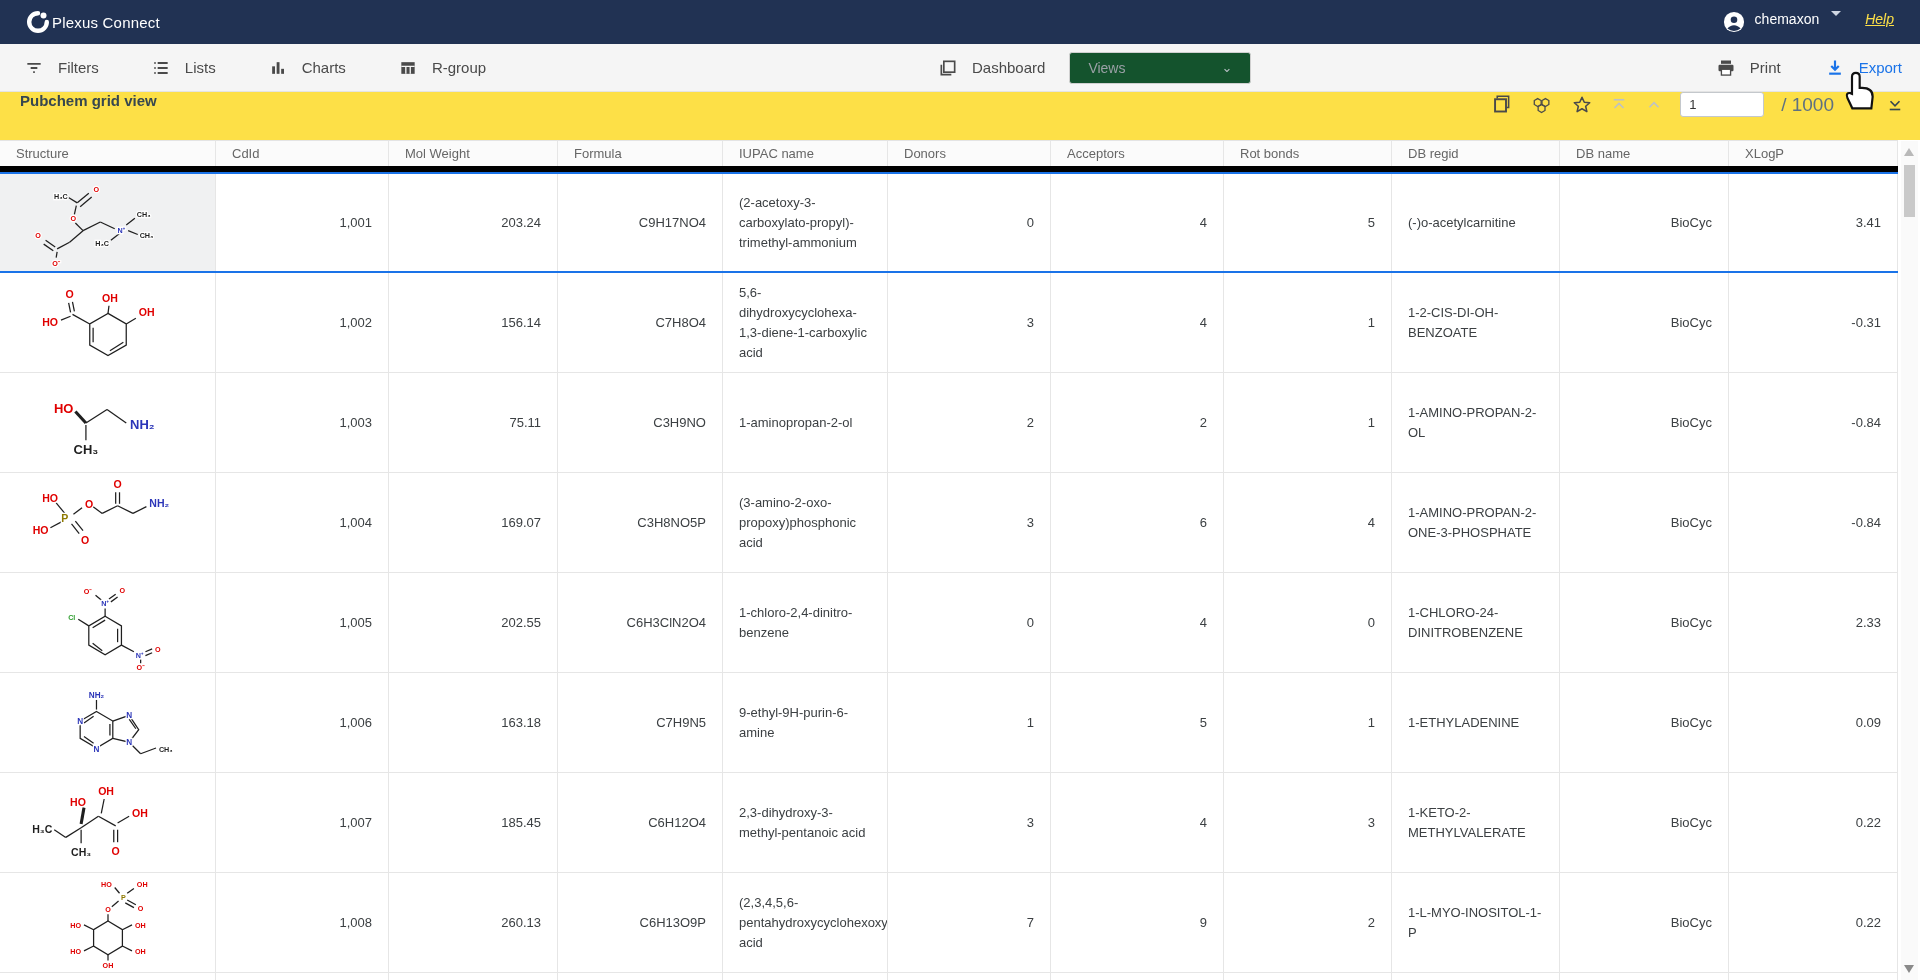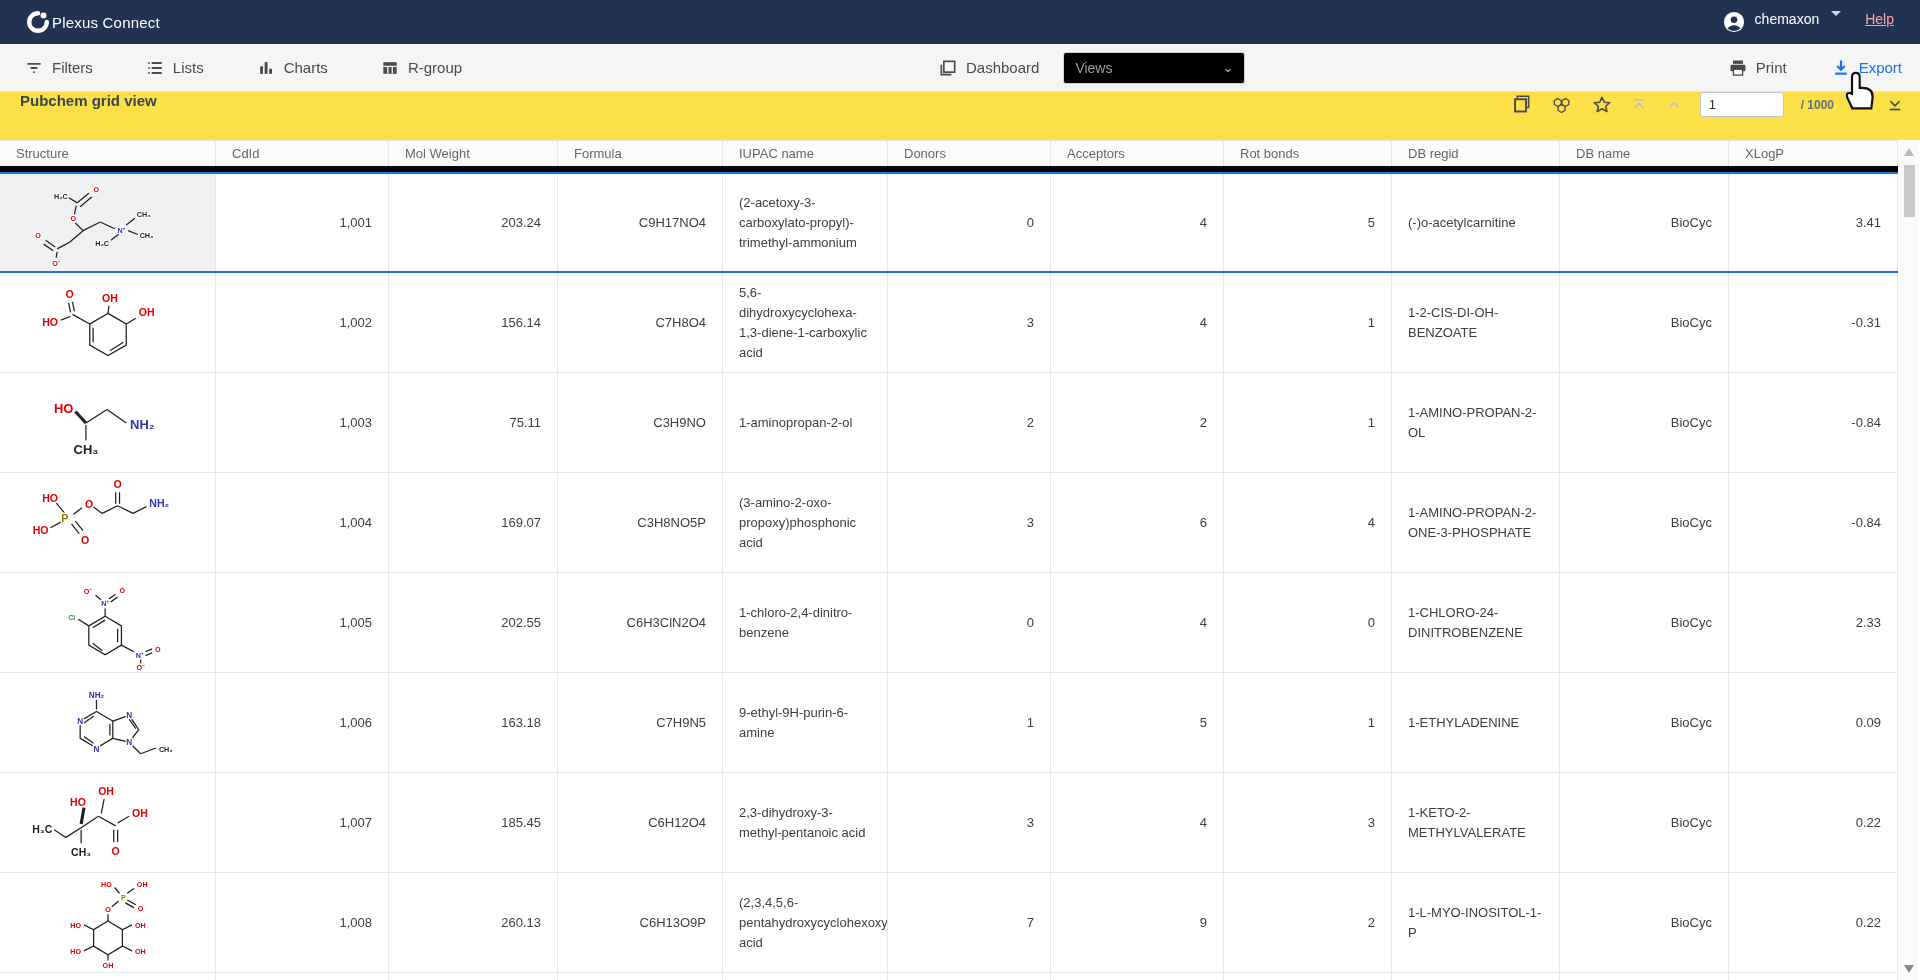--- a/index.html
+++ b/index.html
@@ -8,45 +8,45 @@
 
   
   .topbar { position:absolute; left:0; top:0; width:1920px; height:44px;
             background:#213253; display:flex; align-items:center; color:#fff; }
   .brand { display:flex; align-items:center; gap:2px; padding-left:26px; }
   .brand-name { font-size:15px; letter-spacing:.2px; }
   .topbar-right { margin-left:auto; display:flex; align-items:flex-start; gap:10px; padding-right:26px; }
   .user-name { font-size:14px; }
   .caret-down { width:0; height:0; border-left:5px solid transparent; border-right:5px solid transparent;
                 border-top:5px solid #cfd6e2; margin-left:2px; }
-  .help-link { font-size:14px; color:#fca5a5; text-decoration:underline; margin-left:14px; }
+  .help-link { font-size:14px; color:#fde047; text-decoration:underline; margin-left:14px;font-style:italic; }
 
   
   .toolbar { position:absolute; left:0; top:44px; width:1920px; height:48px; background:#f5f5f5;
              border-bottom:1px solid #e4e4e4; display:flex; align-items:center; color:#4a4a4a; }
-  .tb-item { display:flex; align-items:center; gap:8px; font-size:15px; cursor:pointer;text-align:right; }
+  .tb-item { display:flex; align-items:center; gap:14px; font-size:15px; cursor:pointer;text-align:right; }
   .tb-left { display:flex; align-items:center; gap:52px; padding-left:24px; }
   .tb-mid { position:absolute; left:938px; display:flex; align-items:center; gap:24px; }
-  .views-box { width:182px; height:32px; background:#000000; border:1px solid #d0d0d0; border-radius:3px;
-               display:flex; align-items:center; justify-content:space-between; padding:0 11px;
+  .views-box { width:182px; height:32px; background:#14532d; border:1px solid #d0d0d0; border-radius:3px;
+               display:flex; align-items:center; justify-content:space-between; padding:0 18px;
                color:#9aa0a6; font-size:14px; cursor:pointer; }
   .views-caret { color:#b9bfc6; font-size:13px; }
   .tb-right { margin-left:auto; display:flex; align-items:center; gap:44px; padding-right:18px; }
   .export { color:#1a73e8; }
 
   
   .viewbar { position:absolute; left:0; top:92px; width:1920px; height:48px; background:#fde047;
              display:flex; align-items:flex-start; }
   .view-title { font-size:15px; font-weight:bold; color:#37474f; padding-left:20px; }
   .view-actions { margin-left:auto; display:flex; align-items:center; gap:17px; padding-right:16px; color:#4a4a4a; }
   .icon-btn { display:flex; align-items:center; justify-content:center; cursor:pointer; }
   .icon-disabled { color:#bdc1c6; cursor:default; }
   .page-input { width:84px; height:25px; border:1px solid #c4c8cc; border-radius:3px; font-size:13px;
                 color:#333; padding:0 8px; font-family:"Liberation Sans",sans-serif; }
-  .page-total { font-size:12px; color:#5f7181; white-space:nowrap;font-weight:bold; }
+  .page-total { font-size:19px; color:#5f7181; white-space:nowrap; }
 
   
   .grid { position:absolute; left:0; top:140px; width:1898px; }
   .hdr, .row { display:grid;
     grid-template-columns:216px 173px 169px 165px 165px 163px 173px 168px 168px 169px 169px; }
   .hdr { height:32px; background:#fbfbfb; border-top:1px solid #e4e4e4; border-bottom:6px solid #000000; }
   .hdr .c { font-size:13px; color:#666; display:flex; align-items:center; }
   .row { height:100px; border-bottom:1px solid #e6e6e6; background:#fff; }
   .row.selected { border-top:2px solid #1a73e8; border-bottom:2px solid #1a73e8; height:101px; }
   .row.selected .struct { background:#f0f1f2; }

